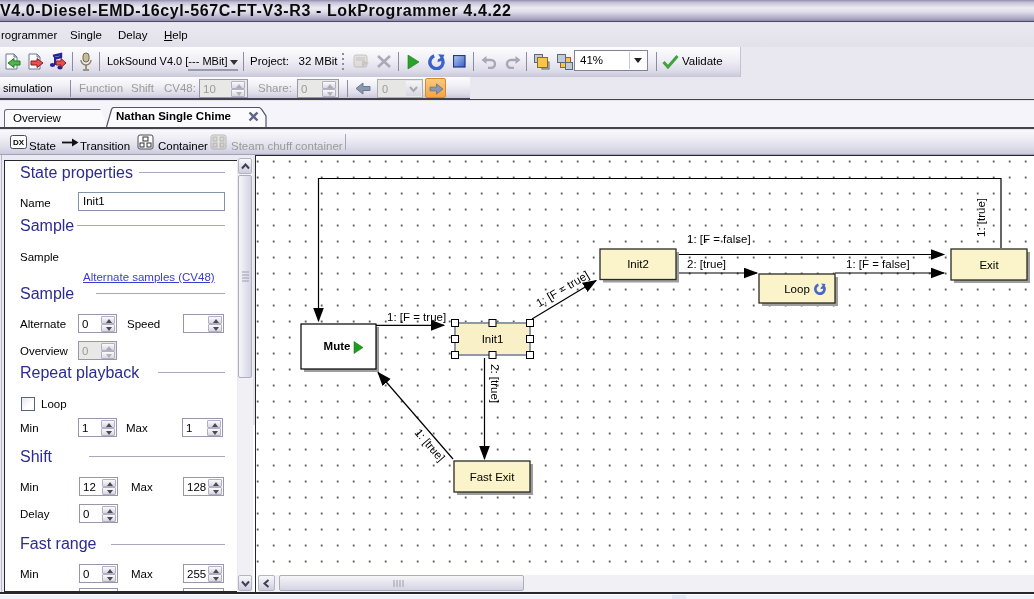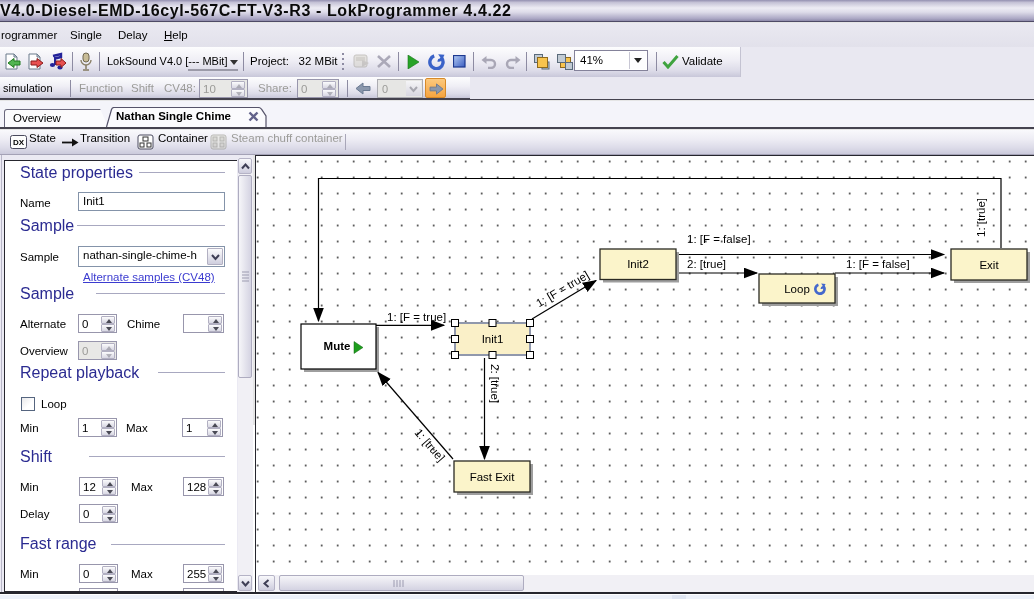--- a/index.html
+++ b/index.html
@@ -15,21 +15,21 @@
 #row1{left:0;top:47px;width:1034px;height:30px}
 #row2{left:0;top:77px;width:1034px;height:23px;border-bottom:2px solid #44424E}
 .vsep{position:absolute;width:1px;background:#8D8BA2;top:5px;height:19px}
 .dis{color:#9B9B98}
 
 #tabs{left:0;top:101px;width:1034px;height:28px;background:#F4F4FA;border-bottom:2px solid #45434F}
 .tab{position:absolute;bottom:0;height:18.5px;background:#FBFBFD;border:1px solid #6A687E;border-bottom:none;border-top-left-radius:3px}
 .tab i{font-style:normal;position:absolute;left:8px;top:2.5px;font-size:11.5px}
 
 #stoolbar{left:0;top:130px;width:1034px;height:25px;background:linear-gradient(180deg,#F9F9FC 0%,#EDECF4 40%,#DCDBE8 75%,#CBCADC 100%);border-bottom:1px solid #A4A2B6}
-#stoolbar span{position:absolute;top:2px;font-size:11.5px}
+#stoolbar span{position:absolute;top:10px;font-size:11.5px}
 
 #panel{left:4px;top:160px;width:233px;height:432px;background:#fff;border:1px solid #26262E;border-right:none;overflow:hidden}
 .hdr{position:absolute;color:#2B2B91;font-size:16px;white-space:nowrap}
 .hline{position:absolute;height:1px;background:#A8A8C0}
 .lbl{position:absolute;font-size:11.5px}
 .inp{position:absolute;background:#fff;border:1px solid #8493A9;font-size:11.5px;padding-left:4px;line-height:16px}
 .link{position:absolute;color:#3B3BD0;text-decoration:underline;font-size:11.5px}
 
 .spin{position:absolute;width:39px;height:19px;border:1px solid #9896AC;background:#fff}
 .spin .v{position:absolute;left:3px;top:2.5px;font-size:11.5px}
@@ -261,39 +261,32 @@
   <div class="abs" style="left:1px;top:155px;width:1px;height:437px;background:#B9B7C9"></div>
   <div class="abs" id="panel">
 
     <div class="hdr" style="left:15px;top:3px">State properties</div>
     <div class="hline" style="left:134px;top:11px;width:86px"></div>
     <div class="lbl" style="left:15px;top:36px">Name</div>
     <div class="inp" style="left:73px;top:31px;width:147px;height:19px">Init1</div>
     <div class="hdr" style="left:15px;top:56px">Sample</div>
     <div class="hline" style="left:72px;top:64px;width:148px"></div>
     <div class="lbl" style="left:15px;top:90px">Sample</div>
-    <div class="inp" style="left:73px;top:85px;width:147px;height:21px;padding-right:18px;overflow:hidden;white-space:nowrap">nathan-single-chime-h
-      <div style="position:absolute;right:1px;top:1px;width:16px;height:17px;background:linear-gradient(180deg,#FBFBFC,#CFCEDE);border:1px solid #B2B0C2;border-radius:1px">
-        <svg style="position:absolute;left:3px;top:5px" width="9" height="7">
-            <path d="M1 1 L4.5 5 L8 1" stroke="#3E3E55" stroke-width="2" fill="none"></path>
-          </svg>
-      </div>
-    </div>
     <div class="link" style="left:78px;top:110px">Alternate samples (CV48)</div>
     <div class="hdr" style="left:15px;top:124px">Sample</div>
     <div class="hline" style="left:91px;top:132px;width:129px"></div>
     <div class="lbl" style="left:15px;top:157px">Alternate</div>
     <div class="spin" style="left:73px;top:153px">
         <span class="v">0</span>
         <span class="btns">
           <span class="sbtn up"></span>
           <span class="sbtn dn"></span>
         </span>
       </div>
-    <div class="lbl" style="left:122px;top:157px">Chime</div>
+    <div class="lbl" style="left:122px;top:157px">Speed</div>
     <div class="spin" style="left:178px;top:153px;width:41px">
         <span class="v"></span>
         <span class="btns">
           <span class="sbtn up"></span>
           <span class="sbtn dn"></span>
         </span>
       </div>
     <div class="lbl" style="left:15px;top:184px">Overview</div>
     <div class="spin gray" style="left:73px;top:180px">
         <span class="v">0</span>

